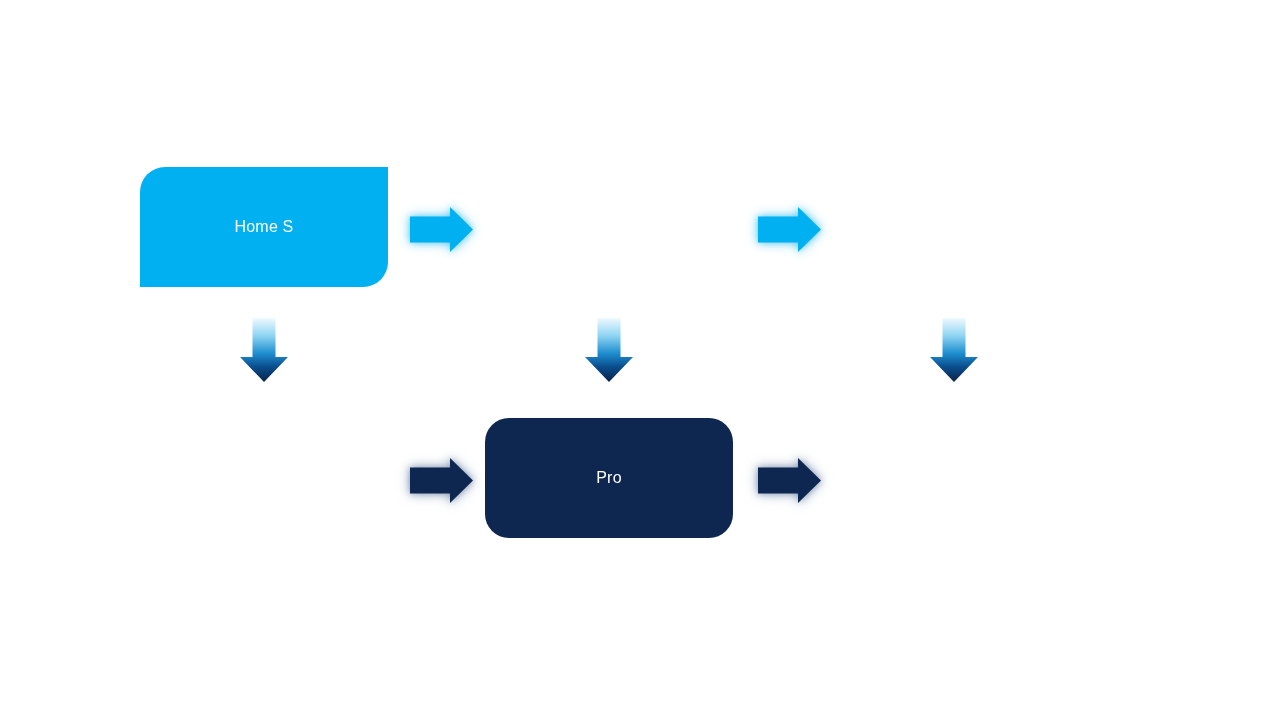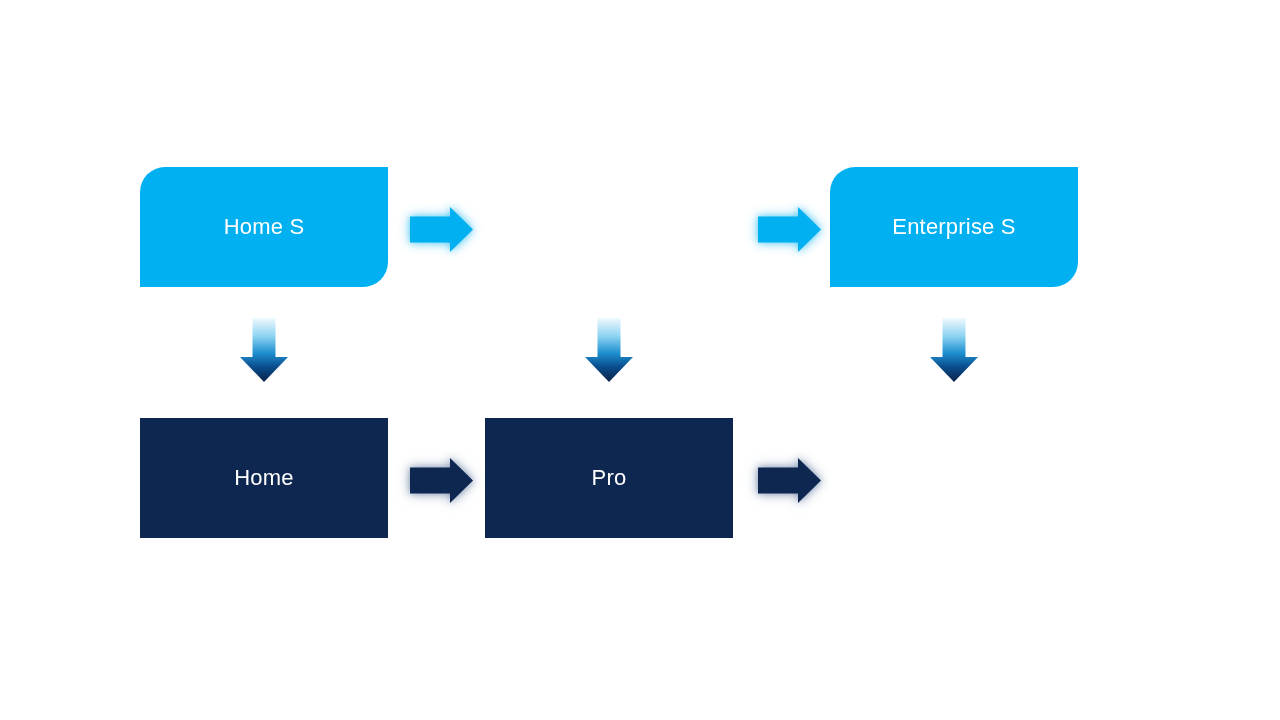--- a/index.html
+++ b/index.html
@@ -18,36 +18,36 @@
   .box {
     position: absolute;
     width: 248px;
     height: 120px;
     display: flex;
     align-items: center;
     justify-content: center;
   }
   .box .label {
     color: var(--label-text, #ffffff);
-    font-size: 22px;
+    font-size: 16px;
     font-weight: 400;
     letter-spacing: 0.2px;
     text-align: right;
   }
   .box.top {
     background: var(--light-blue, #00B0F0);
     border-radius: 25px 0 25px 0;
     top: 167px;
   }
   .box.bottom {
     background: var(--dark-navy, #0D2750);
     top: 418px;
   }
   .col-0 { left: 140px; }
-  .col-1 { left: 485px; }
+  .col-1 { left: 485px; border-radius: 24px; }
   .col-2 { left: 830px; }
 
   .arrow {
     position: absolute;
     display: block;
   }
   .right-arrow { width: 63px; height: 45px; }
   .down-arrow  { width: 48px; height: 64px; }
 
   .right-arrow.top-row {
@@ -85,27 +85,21 @@
         <stop offset="0.55" style="stop-color:var(--down-arrow-gradient-mid,#1E8FD0)"></stop>
         <stop offset="0.76" style="stop-color:var(--down-arrow-gradient-lower,#0A4E8E)"></stop>
         <stop offset="1" style="stop-color:var(--down-arrow-gradient-bottom,#0A2248)"></stop>
       </linearGradient>
     </defs>
   </svg>
 
   <div class="box top col-0">
     <span class="label">Home S</span>
   </div>
-  <div class="box top col-2">
-    <span class="label">Enterprise S</span>
-  </div>
 
-  <div class="box bottom col-0">
-    <span class="label">Home</span>
-  </div>
   <div class="box bottom col-1">
     <span class="label">Pro</span>
   </div>
 
   <svg class="arrow right-arrow top-row gap-0" viewBox="0 0 63 45" aria-hidden="true">
     <path class="fill-light" d="M0 9.5 H40 V0 L63 22.5 L40 45 V35.5 H0 Z"></path>
   </svg>
   <svg class="arrow right-arrow top-row gap-1" viewBox="0 0 63 45" aria-hidden="true">
     <path class="fill-light" d="M0 9.5 H40 V0 L63 22.5 L40 45 V35.5 H0 Z"></path>
   </svg>

